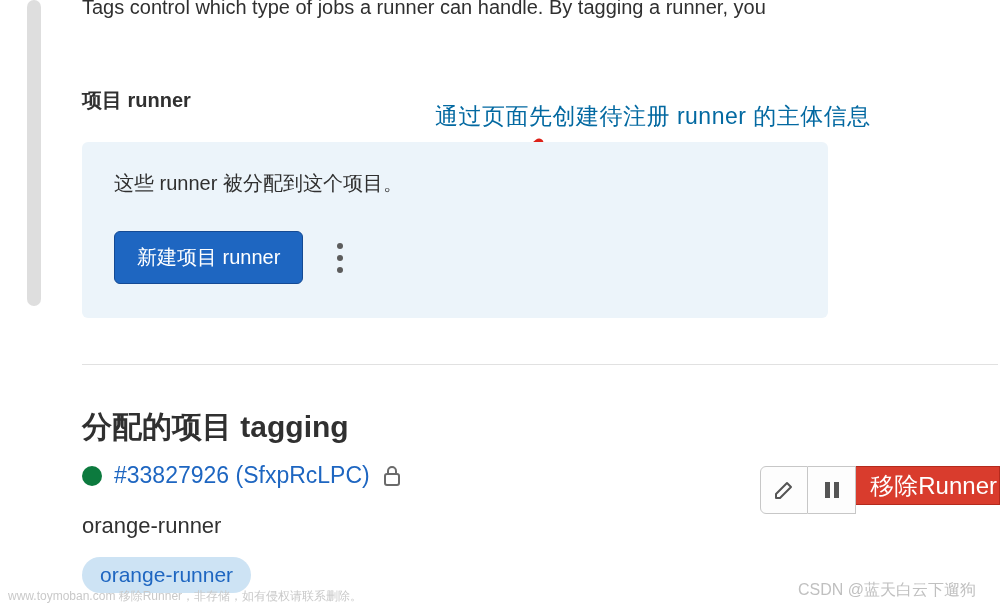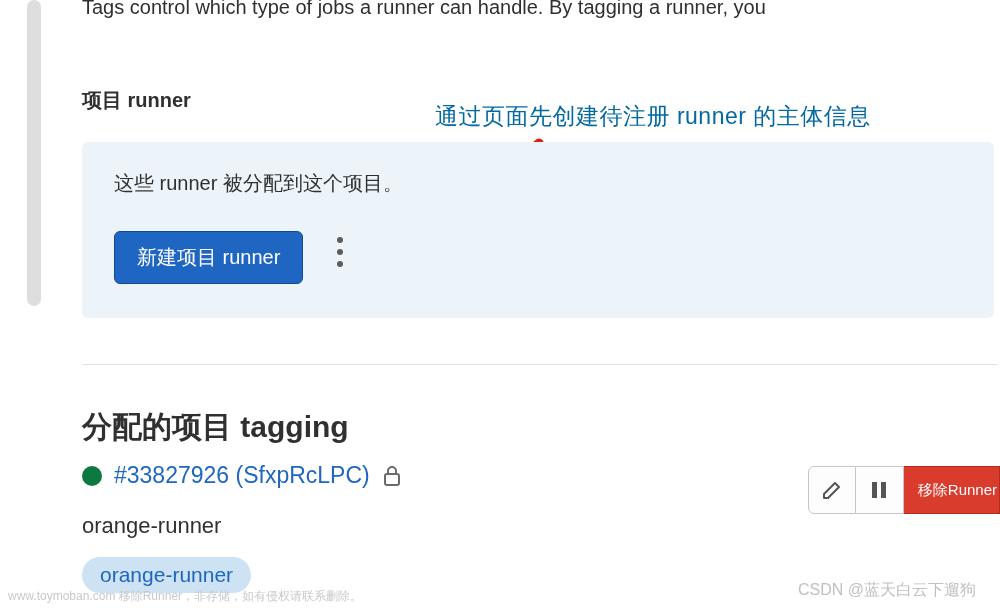--- a/index.html
+++ b/index.html
@@ -47,30 +47,30 @@
       top: 101px;
       font-size: 23px;
       color: #0369a1;
       letter-spacing: 0.5px;
     }
     .info-panel {
       background: #ecf4fa;
       border-radius: 6px;
       margin-top: 28px;
       padding: 28px 32px 34px 32px;
-      width: 912px;
+      width: 746px;
       position: relative;
     }
     .panel-desc {
       font-size: 20px;
       color: #303030;
     }
     .panel-actions {
       display: flex;
-      align-items: flex-start;
+      align-items: center;
       margin-top: 34px;
       gap: 28px;
     }
     .primary-btn {
       background: #1e66c1;
       color: #fff;
       border: 1px solid #144a94;
       border-radius: 6px;
       padding: 12px 22px;
       font-size: 20px;
@@ -143,26 +143,26 @@
       justify-content: center;
       cursor: pointer;
     }
     .icon-btn.first { border-radius: 6px 0 0 6px; }
     .icon-btn + .icon-btn { border-left: none; }
     .remove-btn {
       background: #d93c2d;
       color: #fff;
       border: 1px solid #b42a1d;
       border-left: none;
-      font-size: 15px;
+      font-size: 24px;
       padding: 0 2px 0 14px;
       display: flex;
       align-items: center;
       cursor: pointer;
-      height: 48px;
+      height: 39px;
     }
     .runner-name {
       font-size: 22px;
       color: #303030;
       margin-top: 24px;
     }
     .tag-pill {
       display: inline-block;
       background: #cde3f4;
       color: #1e66c1;

